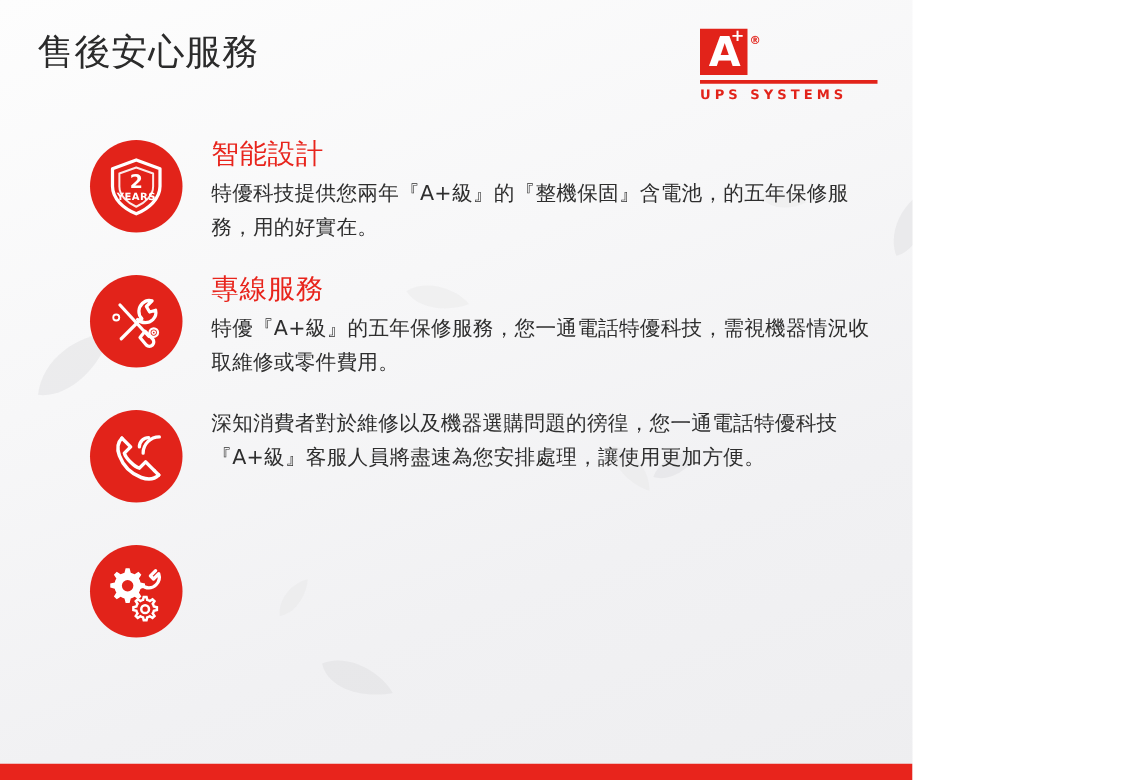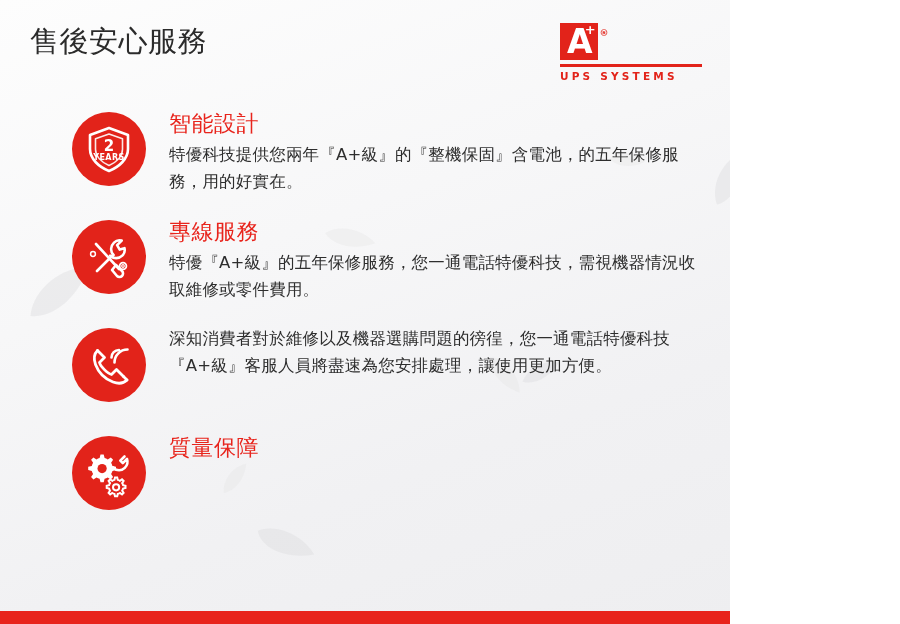--- a/index.html
+++ b/index.html
@@ -311,21 +311,20 @@
             <path d="M30.5 21 L25.2 26.3"></path>
           </g>
 
           <g fill="none" stroke="#ffffff" stroke-width="2">
             <path d="M32 30.5 l2.2 0 0.6 2.4 a7 7 0 0 1 2.1 0.9 l2.1-1.4 1.6 1.6 -1.4 2.1 a7 7 0 0 1 0.9 2.1 l2.4 0.6 0 2.2 -2.4 0.6 a7 7 0 0 1 -0.9 2.1 l1.4 2.1 -1.6 1.6 -2.1-1.4 a7 7 0 0 1 -2.1 0.9 l-0.6 2.4 -2.2 0 -0.6-2.4 a7 7 0 0 1 -2.1-0.9 l-2.1 1.4 -1.6-1.6 1.4-2.1 a7 7 0 0 1 -0.9-2.1 l-2.4-0.6 0-2.2 2.4-0.6 a7 7 0 0 1 0.9-2.1 l-1.4-2.1 1.6-1.6 2.1 1.4 a7 7 0 0 1 2.1-0.9 z"></path>
             <circle cx="33.1" cy="40.3" r="3.1"></circle>
           </g>
         </svg>
       </div>
       <div class="feature-body">
-        <div class="feature-title">質量保障</div>
       </div>
     </div>
 
   </div>
 
   <div class="footer-bar"></div>
 
 </div>
 
 </body></html>

